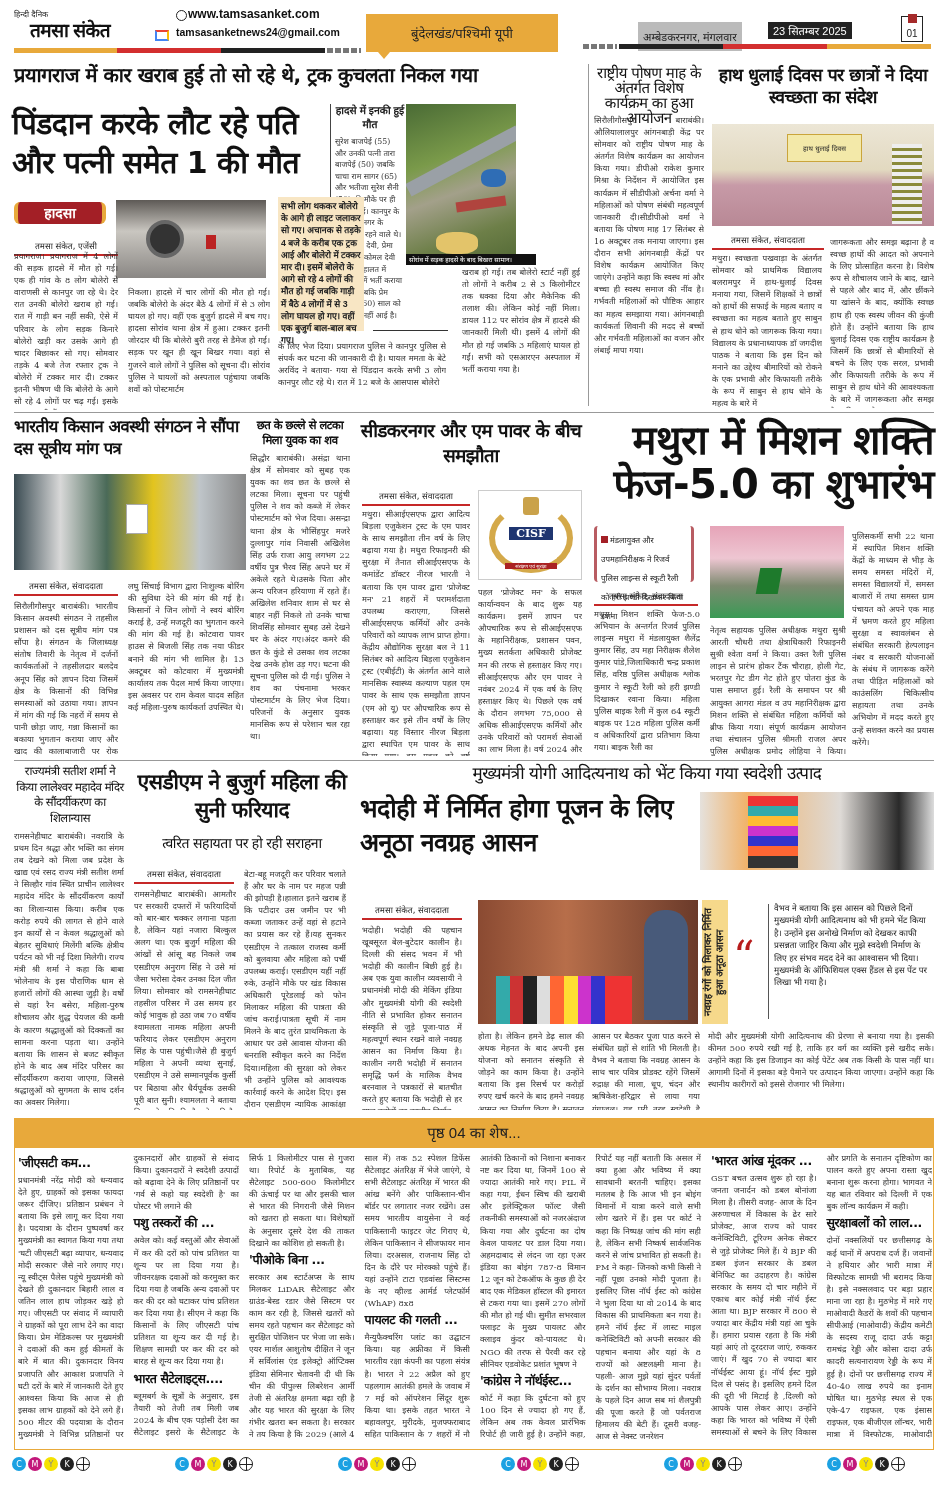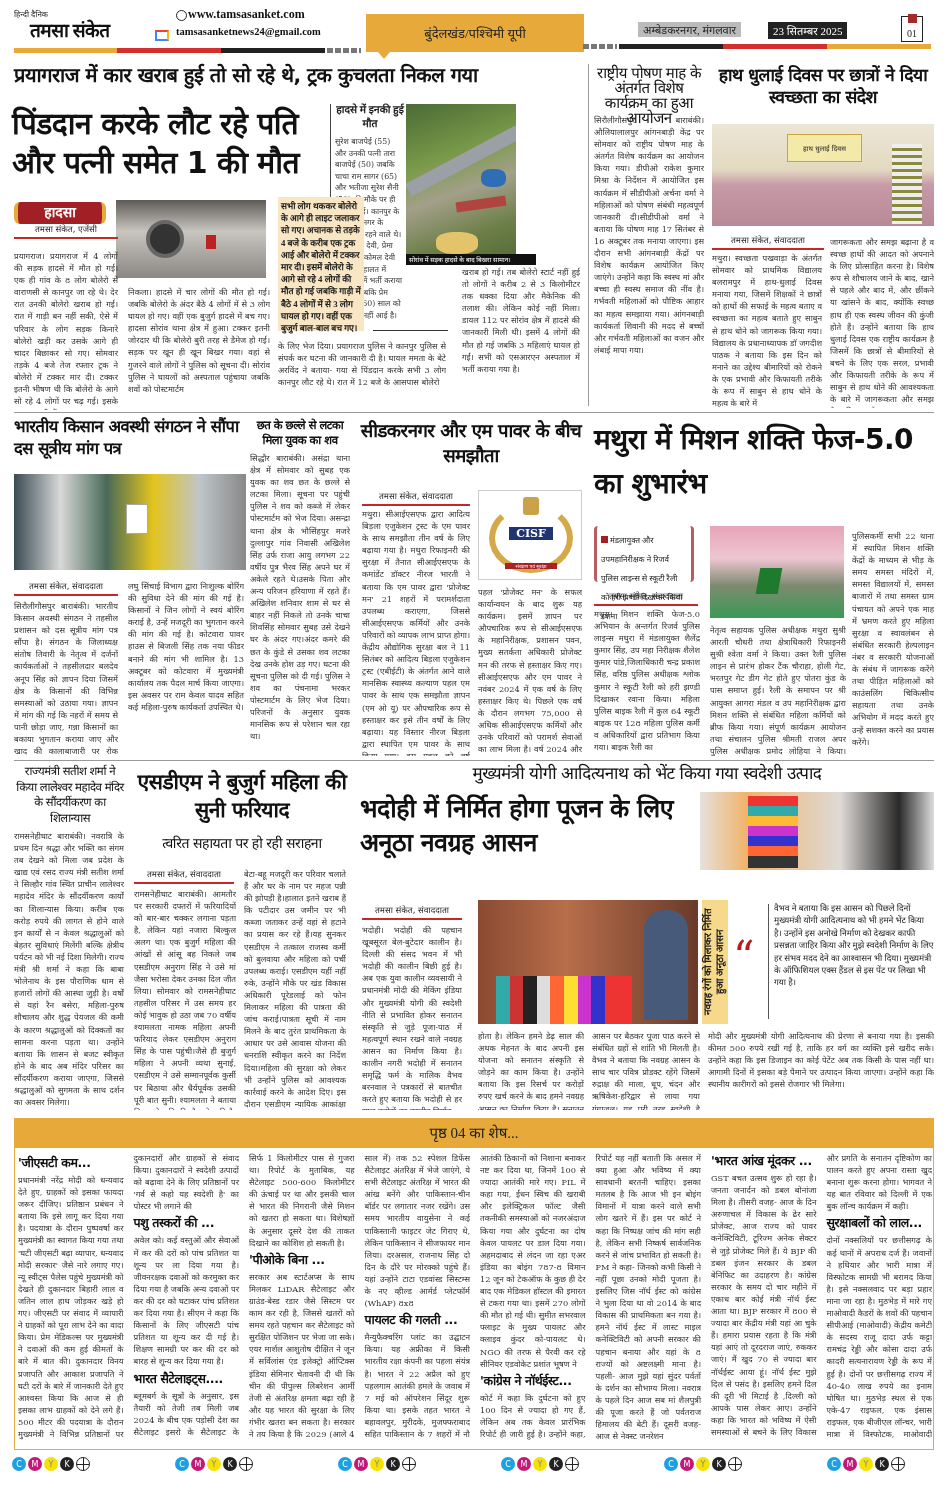--- a/index.html
+++ b/index.html
@@ -1,18 +1,18 @@
 <!DOCTYPE html>
 <html><head>
 <meta charset="utf-8">
 <style>
 *{box-sizing:border-box;margin:0;padding:0}
 body{width:945px;height:1488px;background:#fff;font-family:"DejaVu Serif",serif;color:#222;overflow:hidden;position:relative}
 .abs{position:absolute}
-.sans{font-family:Liberation Serif, serif}
+.sans{font-family:Liberation Sans, sans-serif}
 .hl{font-family:"DejaVu Sans",sans-serif;font-weight:bold;color:#111;line-height:1.12;letter-spacing:-0.5px}
 .body{font-size:8.2px;line-height:12.1px;text-align:justify;color:#333;overflow:hidden}
 .byline{font-family:"DejaVu Sans",sans-serif;font-size:8.5px;color:#222;text-align:center;border-bottom:2px solid #c62828;padding-bottom:3px}
 .photo{position:absolute;overflow:hidden}
 .vr{position:absolute;width:1px;background:#444}
 .cmyk{position:absolute;display:flex;gap:2px;top:1457px}
 .cmyk span{width:14px;height:14px;border-radius:50%;font-size:8px;color:#fff;display:flex;align-items:center;justify-content:center;font-family:"DejaVu Sans",sans-serif}
 </style>
 </head>
 <body>
@@ -21,25 +21,25 @@
   <div class="abs sans" style="left:14px;top:8px;font-size:8px;color:#222">हिन्दी दैनिक</div>
   <div class="abs sans" style="left:30px;top:17px;font-size:19px;font-weight:bold;color:#111;letter-spacing:-0.5px">तमसा संकेत</div>
   <div class="abs" style="left:155px;top:30px;width:14px;height:11px;border:2px solid #4285f4;border-top-color:#ea4335;border-right-color:#fbbc04"></div>
   <div class="abs" style="left:176px;top:10px;width:11px;height:11px;border:1.5px solid #222;border-radius:50%"></div>
   <div class="abs sans" style="left:188px;top:7px;font-size:12px;font-weight:bold;color:#111">www.tamsasanket.com</div>
   <div class="abs sans" style="left:176px;top:26px;font-size:10.5px;font-weight:bold;color:#111">tamsasanketnews24@gmail.com</div>
   <div class="abs" style="left:14px;top:48px;width:103px;height:5px;background:#e8a93b"></div>
   <div class="abs" style="left:117px;top:48px;width:104px;height:5px;background:#d32f2f"></div>
   <div class="abs" style="left:221px;top:48px;width:104px;height:5px;background:#222"></div>
   <div class="abs" style="left:327px;top:48px;width:34px;height:5px;background:repeating-linear-gradient(90deg,#777 0 6px,#fff 6px 8px)"></div>
-  <div class="abs sans" style="left:366px;top:14px;width:218px;height:38px;background:#e8a93b;display:flex;align-items:center;justify-content:center;font-size:13px;color:#222">
+  <div class="abs sans" style="left:366px;top:14px;width:192px;height:38px;background:#e8a93b;display:flex;align-items:center;justify-content:center;font-size:13px;color:#222">
     <span>बुंदेलखंड/पश्चिमी यूपी</span>
   </div>
   <div class="abs" style="left:378px;top:52px;width:0;height:0;border-left:6px solid transparent;border-right:6px solid transparent;border-top:7px solid #e8a93b"></div>
-  <div class="abs sans" style="left:638px;top:22px;background:#bbb;color:#222;font-size:11px;padding:0 5px">अम्बेडकरनगर, मंगलवार</div>
+  <div class="abs sans" style="left:638px;top:22px;background:#bbb;color:#222;font-size:11px;padding:7px 5px">अम्बेडकरनगर, मंगलवार</div>
   <div class="abs sans" style="left:768px;top:22px;background:#222;color:#fff;font-size:11px;padding:1px 5px">23 सितम्बर 2025</div>
   <div class="abs" style="left:583px;top:44px;width:34px;height:5px;background:repeating-linear-gradient(90deg,#777 0 6px,#fff 6px 8px)"></div>
   <div class="abs" style="left:619px;top:44px;width:104px;height:5px;background:#222"></div>
   <div class="abs" style="left:723px;top:44px;width:104px;height:5px;background:#d32f2f"></div>
   <div class="abs" style="left:827px;top:44px;width:104px;height:5px;background:#e8a93b"></div>
   <div class="abs sans" style="left:901px;top:16px;width:22px;height:26px;border:1px solid #222;background:#fff;text-align:center;font-size:10px;padding-top:11px">
     <span style="position:absolute;left:6px;top:-3px;width:9px;height:9px;background:#a52a2a"></span>
     <span>01</span>
   </div>
 </div>
@@ -62,21 +62,21 @@
 <div class="abs sans" style="left:14px;top:202px;width:92px;height:22px;background:#a31f26;border-left:4px solid #e8a93b;border-right:4px solid #e8a93b;border-radius:6px;color:#fff;font-weight:bold;font-size:14px;text-align:center;line-height:22px">
   <span>हादसा</span>
 </div>
 <div class="photo" style="left:116px;top:200px;width:150px;height:78px;background:linear-gradient(180deg,#5e5a56 0%,#c9c6c0 40%,#8a8784 100%)">
   <div style="position:absolute;left:30px;top:20px;width:38px;height:38px;border-radius:50%;background:#333;border:4px solid #666"></div>
   <div style="position:absolute;left:90px;top:35px;width:10px;height:14px;background:#b22"></div>
 </div>
 <div class="abs sans" style="left:278px;top:197px;width:86px;height:134px;background:#f8e6c4;padding:3px;font-size:8.8px;font-weight:bold;line-height:12.2px;color:#222">
   <span>सभी लोग थककर बोलेरो के आगे ही लाइट जलाकर सो गए। अचानक से तड़के 4 बजे के करीब एक ट्रक आई और बोलेरो में टक्कर मार दी। इसमें बोलेरो के आगे सो रहे 4 लोगों की मौत हो गई जबकि गाड़ी में बैठे 4 लोगों में से 3 लोग घायल हो गए। वहीं एक बुजुर्ग बाल-बाल बच गए।</span>
 </div>
-<div class="abs byline" style="left:14px;top:223px;width:104px">तमसा संकेत, एजेंसी</div>
+<div class="abs byline" style="left:14px;top:240px;width:104px">तमसा संकेत, एजेंसी</div>
 <div class="abs body" style="left:14px;top:250px;width:104px;height:160px">प्रयागराज। प्रयागराज में 4 लोगों की सड़क हादसे में मौत हो गई। एक ही गांव के 8 लोग बोलेरो से वाराणसी से कानपुर जा रहे थे। देर रात उनकी बोलेरो खराब हो गई। रात में गाड़ी बन नहीं सकी, ऐसे में परिवार के लोग सड़क किनारे बोलेरो खड़ी कर उसके आगे ही चादर बिछाकर सो गए। सोमवार तड़के 4 बजे तेज रफ्तार ट्रक ने बोलेरो में टक्कर मार दी। टक्कर इतनी भीषण थी कि बोलेरो के आगे सो रहे 4 लोगों पर चढ़ गई। इसके बाद ट्रक भी रौंदता हुआ</div>
 <div class="abs body" style="left:128px;top:286px;width:142px;height:124px">निकला। हादसे में चार लोगों की मौत हो गई। जबकि बोलेरो के अंदर बैठे 4 लोगों में से 3 लोग घायल हो गए। वहीं एक बुजुर्ग हादसे में बच गए। हादसा सोरांव थाना क्षेत्र में हुआ। टक्कर इतनी जोरदार थी कि बोलेरो बुरी तरह से डैमेज हो गई। सड़क पर खून ही खून बिखर गया। वहां से गुजरने वाले लोगों ने पुलिस को सूचना दी। सोरांव पुलिस ने घायलों को अस्पताल पहुंचाया जबकि शवों को पोस्टमार्टम</div>
 <div class="abs body" style="left:278px;top:340px;width:168px;height:70px">के लिए भेज दिया। प्रयागराज पुलिस ने कानपुर पुलिस से संपर्क कर घटना की जानकारी दी है। घायल ममता के बेटे अरविंद ने बताया- गया से पिंडदान करके सभी 3 लोग कानपुर लौट रहे थे। रात में 12 बजे के आसपास बोलेरो</div>
 <div class="abs body" style="left:462px;top:266px;width:118px;height:144px">खराब हो गई। तब बोलेरो स्टार्ट नहीं हुई तो लोगों ने करीब 2 से 3 किलोमीटर तक धक्का दिया और मैकेनिक की तलाश की। लेकिन कोई नहीं मिला। डायल 112 पर सोरांव क्षेत्र में हादसे की जानकारी मिली थी। इसमें 4 लोगों की मौत हो गई जबकि 3 महिलाएं घायल हो गईं। सभी को एसआरएन अस्पताल में भर्ती कराया गया है।</div>
 
 <div class="vr" style="left:588px;top:64px;height:342px;background:#999"></div>
 <div class="abs hl" style="left:594px;top:66px;width:110px;font-size:15px;font-weight:normal;text-align:center;line-height:15px">राष्ट्रीय पोषण माह के अंतर्गत विशेष कार्यक्रम का हुआ आयोजन</div>
 <div class="abs body" style="left:594px;top:114px;width:110px;height:294px">सिरौलीगौसपुर बाराबंकी। औलियालालपुर आंगनबाड़ी केंद्र पर सोमवार को राष्ट्रीय पोषण माह के अंतर्गत विशेष कार्यक्रम का आयोजन किया गया। डीपीओ राकेश कुमार मिश्रा के निर्देशन में आयोजित इस कार्यक्रम में सीडीपीओ अर्चना वर्मा ने महिलाओं को पोषण संबंधी महत्वपूर्ण जानकारी दी।सीडीपीओ वर्मा ने बताया कि पोषण माह 17 सितंबर से 16 अक्टूबर तक मनाया जाएगा। इस दौरान सभी आंगनबाड़ी केंद्रों पर विशेष कार्यक्रम आयोजित किए जाएंगे। उन्होंने कहा कि स्वस्थ मां और बच्चा ही स्वस्थ समाज की नींव है। गर्भवती महिलाओं को पौष्टिक आहार का महत्व समझाया गया। आंगनबाड़ी कार्यकर्ता शिवानी की मदद से बच्चों और गर्भवती महिलाओं का वजन और लंबाई मापा गया।</div>
 
 <div class="abs hl" style="left:712px;top:64px;width:222px;font-size:17.5px;text-align:center;line-height:22px">हाथ धुलाई दिवस पर छात्रों ने दिया स्वच्छता का संदेश</div>
@@ -107,21 +107,21 @@
 <div class="abs byline" style="left:362px;top:490px;width:108px">तमसा संकेत, संवाददाता</div>
 <div class="abs body" style="left:362px;top:508px;width:108px;height:248px">मथुरा। सीआईएसएफ द्वारा आदित्य बिड़ला एजुकेशन ट्रस्ट के एम पावर के साथ समझौता तीन वर्ष के लिए बढ़ाया गया है। मथुरा रिफाइनरी की सुरक्षा में तैनात सीआईएसएफ के कमांडेंट डॉक्टर नीरज भारती ने बताया कि एम पावर द्वारा 'प्रोजेक्ट मन' 21 शहरों में परामर्शदाता उपलब्ध कराएगा, जिससे सीआईएसएफ कर्मियों और उनके परिवारों को व्यापक लाभ प्राप्त होगा। केंद्रीय औद्योगिक सुरक्षा बल ने 11 सितंबर को आदित्य बिड़ला एजुकेशन ट्रस्ट (एबीईटी) के अंतर्गत आने वाले मानसिक स्वास्थ्य कल्याण पहल एम पावर के साथ एक समझौता ज्ञापन (एम ओ यू) पर औपचारिक रूप से हस्ताक्षर कर इसे तीन वर्षों के लिए बढ़ाया। यह विस्तार नीरज बिड़ला द्वारा स्थापित एम पावर के साथ किया गया। इस पहल को वर्ष 2022 में औपचारिक रूप से शुरू किया गया था। औपचारिक मानसिक स्वास्थ्य</div>
 <div class="abs" style="left:478px;top:490px;width:104px;height:90px;border:1px solid #ccc;background:#fff">
   <div style="position:absolute;left:10px;top:12px;width:84px;height:70px;border:6px solid #d4a94a;border-top-color:transparent;border-radius:50%"></div>
   <div style="position:absolute;left:44px;top:6px;width:16px;height:18px;background:#caa24a;border-radius:3px"></div>
   <div class="abs" style="left:30px;top:36px;width:44px;background:#1f3570;color:#fff;font-family:'DejaVu Serif',serif;font-weight:bold;font-size:11px;text-align:center">CISF</div>
   <div class="abs sans" style="left:26px;top:72px;width:52px;background:#a22;color:#fff;font-size:5px;text-align:center">संरक्षण एवं सुरक्षा</div>
 </div>
 <div class="abs body" style="left:478px;top:586px;width:104px;height:170px">पहल 'प्रोजेक्ट मन' के सफल कार्यान्वयन के बाद शुरू यह कार्यक्रम। इसमें ज्ञापन पर औपचारिक रूप से सीआईएसएफ के महानिरीक्षक, प्रशासन पवन, मुख्य सतर्कता अधिकारी प्रोजेक्ट मन की तरफ से हस्ताक्षर किए गए। सीआईएसएफ और एम पावर ने नवंबर 2024 में एक वर्ष के लिए हस्ताक्षर किए थे। पिछले एक वर्ष के दौरान लगभग 75,000 से अधिक सीआईएसएफ कर्मियों और उनके परिवारों को परामर्श सेवाओं का लाभ मिला है। वर्ष 2024 और 2025 में सीआईएसएफ में आत्महत्याओं की संख्या में कमी देखी गई है।</div>
 
-<div class="abs hl" style="left:594px;top:418px;width:340px;font-size:28px;text-align:left;line-height:44px">मथुरा में मिशन शक्ति फेज-5.0 का शुभारंभ</div>
+<div class="abs hl" style="left:594px;top:418px;width:340px;font-size:40px;text-align:right;line-height:44px">मथुरा में मिशन शक्ति फेज-5.0 का शुभारंभ</div>
 <div class="abs" style="left:594px;top:526px;width:100px;height:56px;border-left:3px solid #b85c62;border-right:3px solid #b85c62;border-radius:4px;padding:2px 4px">
   <span style="display:inline-block;width:7px;height:7px;background:#a31f26;margin-right:2px"></span><span class="sans" style="font-size:8px;line-height:11px;color:#222">मंडलायुक्त और उपमहानिरीक्षक ने रिजर्व पुलिस लाइन्स से स्कूटी रैली को हरी झण्डी दिखाकर किया रवाना</span>
 </div>
 <div class="abs byline" style="left:594px;top:590px;width:104px">तमसा संकेत, संवाददाता</div>
 <div class="photo" style="left:710px;top:526px;width:134px;height:92px;background:linear-gradient(180deg,#e6a4b8 0%,#eec6d2 35%,#7d8a70 65%,#3a9a55 100%)">
   <div style="position:absolute;left:48px;top:42px;width:22px;height:26px;background:#1e7a2c;transform:skew(-10deg)"></div>
 </div>
 <div class="abs body" style="left:852px;top:530px;width:82px;height:226px">पुलिसकर्मी सभी 22 थाना में स्थापित मिशन शक्ति केंद्रों के माध्यम से भीड़ के समय समस्त मंदिरों में, समस्त विद्यालयों में, समस्त बाजारों में तथा समस्त ग्राम पंचायत को अपने एक माह में भ्रमण करते हुए महिला सुरक्षा व स्वावलंबन से संबंधित सरकारी हेल्पलाइन नंबर व सरकारी योजनाओं के संबंध में जागरूक करेंगे तथा पीड़ित महिलाओं को काउंसलिंग चिकित्सीय सहायता तथा उनके अभियोग में मदद करते हुए उन्हें सशक्त करने का प्रयास करेंगे।</div>
 <div class="abs body" style="left:594px;top:608px;width:106px;height:148px">मथुरा। मिशन शक्ति फेज-5.0 अभियान के अन्तर्गत रिजर्व पुलिस लाइन्स मथुरा में मंडलायुक्त शैलेंद्र कुमार सिंह, उप महा निरीक्षक शैलेश कुमार पांडे,जिलाधिकारी चन्द्र प्रकाश सिंह, वरिष्ठ पुलिस अधीक्षक श्लोक कुमार ने स्कूटी रैली को हरी झण्डी दिखाकर रवाना किया। महिला पुलिस बाइक रैली में कुल 64 स्कूटी बाइक पर 128 महिला पुलिस कर्मी व अधिकारियों द्वारा प्रतिभाग किया गया। बाइक रैली का</div>
 <div class="abs body" style="left:710px;top:624px;width:136px;height:132px">नेतृत्व सहायक पुलिस अधीक्षक मथुरा सुश्री आरती चौधरी तथा क्षेत्राधिकारी रिफाइनरी सुश्री श्वेता वर्मा ने किया। उक्त रैली पुलिस लाइन से प्रारंभ होकर टैंक चौराहा, होली गेट, भरतपुर गेट डीग गेट होते हुए पोतरा कुंड के पास समाप्त हुई। रैली के समापन पर श्री आयुक्त आगरा मंडल व उप महानिरीक्षक द्वारा मिशन शक्ति से संबंधित महिला कर्मियों को ब्रीफ किया गया। संपूर्ण कार्यक्रम आयोजन तथा संचालन पुलिस श्रीमती राजल अपर पुलिस अधीक्षक प्रमोद लोहिया ने किया। समस्त मिशन शक्ति 5.0 द्वारा किया गया।</div>

